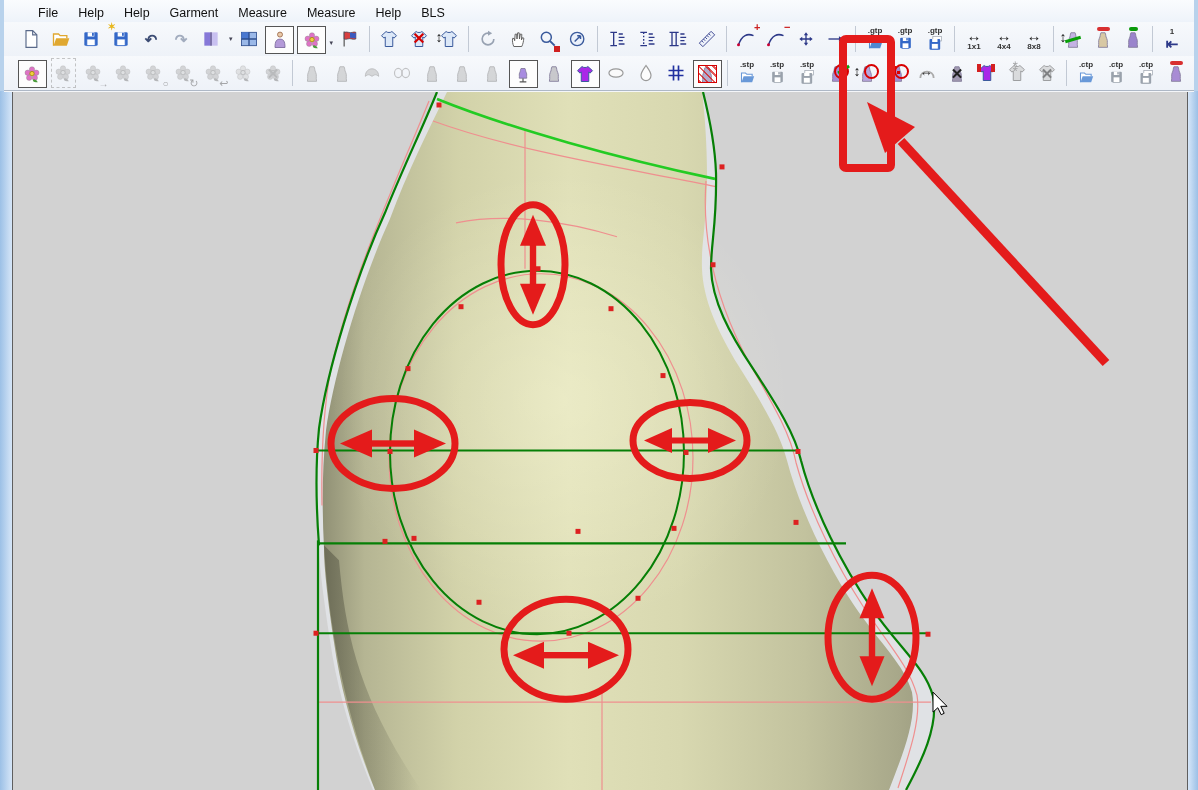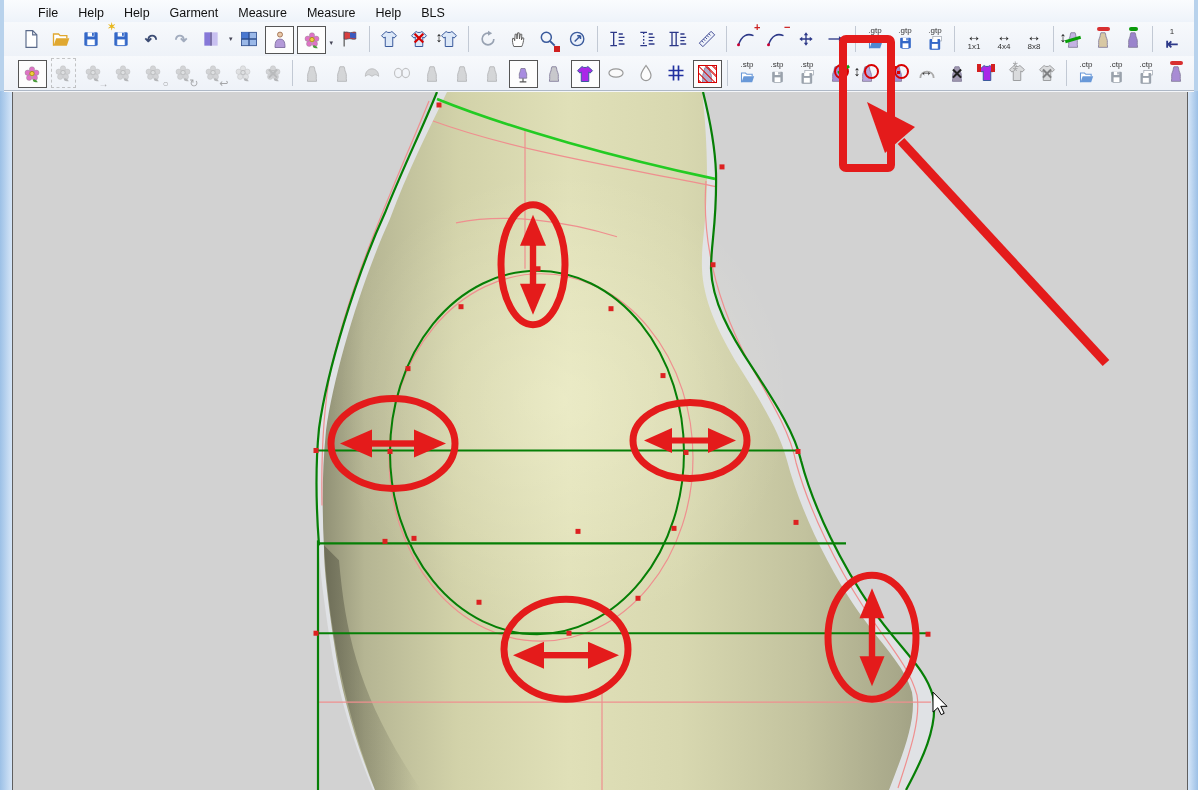--- a/index.html
+++ b/index.html
@@ -15,21 +15,21 @@
   #toolbar1{top:22px;border-bottom:1px solid #e2e7ef}
   #toolbar2{top:56px;border-bottom:1px solid #aeb8c6}
   .sep{width:1px;height:26px;background:#c2c9d4;margin:0 4px;flex:0 0 auto}
   .tbtn{position:relative;width:27px;height:32px;margin:0 1.5px;flex:0 0 auto;
     display:flex;flex-direction:column;align-items:center;justify-content:center;cursor:default}
   .tbtn.box{border:1px solid #555;background:#fdfdfd;height:26px;margin-top:2px}
   .tbtn.dim{filter:grayscale(1) opacity(.55)}
   .isvg{width:20px;height:20px;display:block}
   .tbtn.lab .isvg{width:17px;height:16px}
   .gly{font-size:15px;font-weight:bold;line-height:1}
-  .tlab,.blab{font-size:8px;line-height:8px;color:#333;font-weight:normal}
+  .tlab,.blab{font-size:8px;line-height:8px;color:#333;font-weight:bold}
   .dd{position:absolute;right:-8px;top:12px;font-size:7px;color:#445}
   .tbtn.hasdd{margin-right:9px}
   
   .ov{position:absolute;pointer-events:none;line-height:1}
   .ov-xred{left:0;top:0;right:0;bottom:0;display:flex;align-items:center;justify-content:center;
     color:#d40000;font-size:16px;font-weight:bold}
   .ov-xblack{left:0;top:0;right:0;bottom:0;display:flex;align-items:center;justify-content:center;
     color:#222;font-size:15px;font-weight:bold}
   .ov-xgrey{left:0;top:0;right:0;bottom:0;display:flex;align-items:center;justify-content:center;
     color:#8a8a8a;font-size:15px;font-weight:bold}

